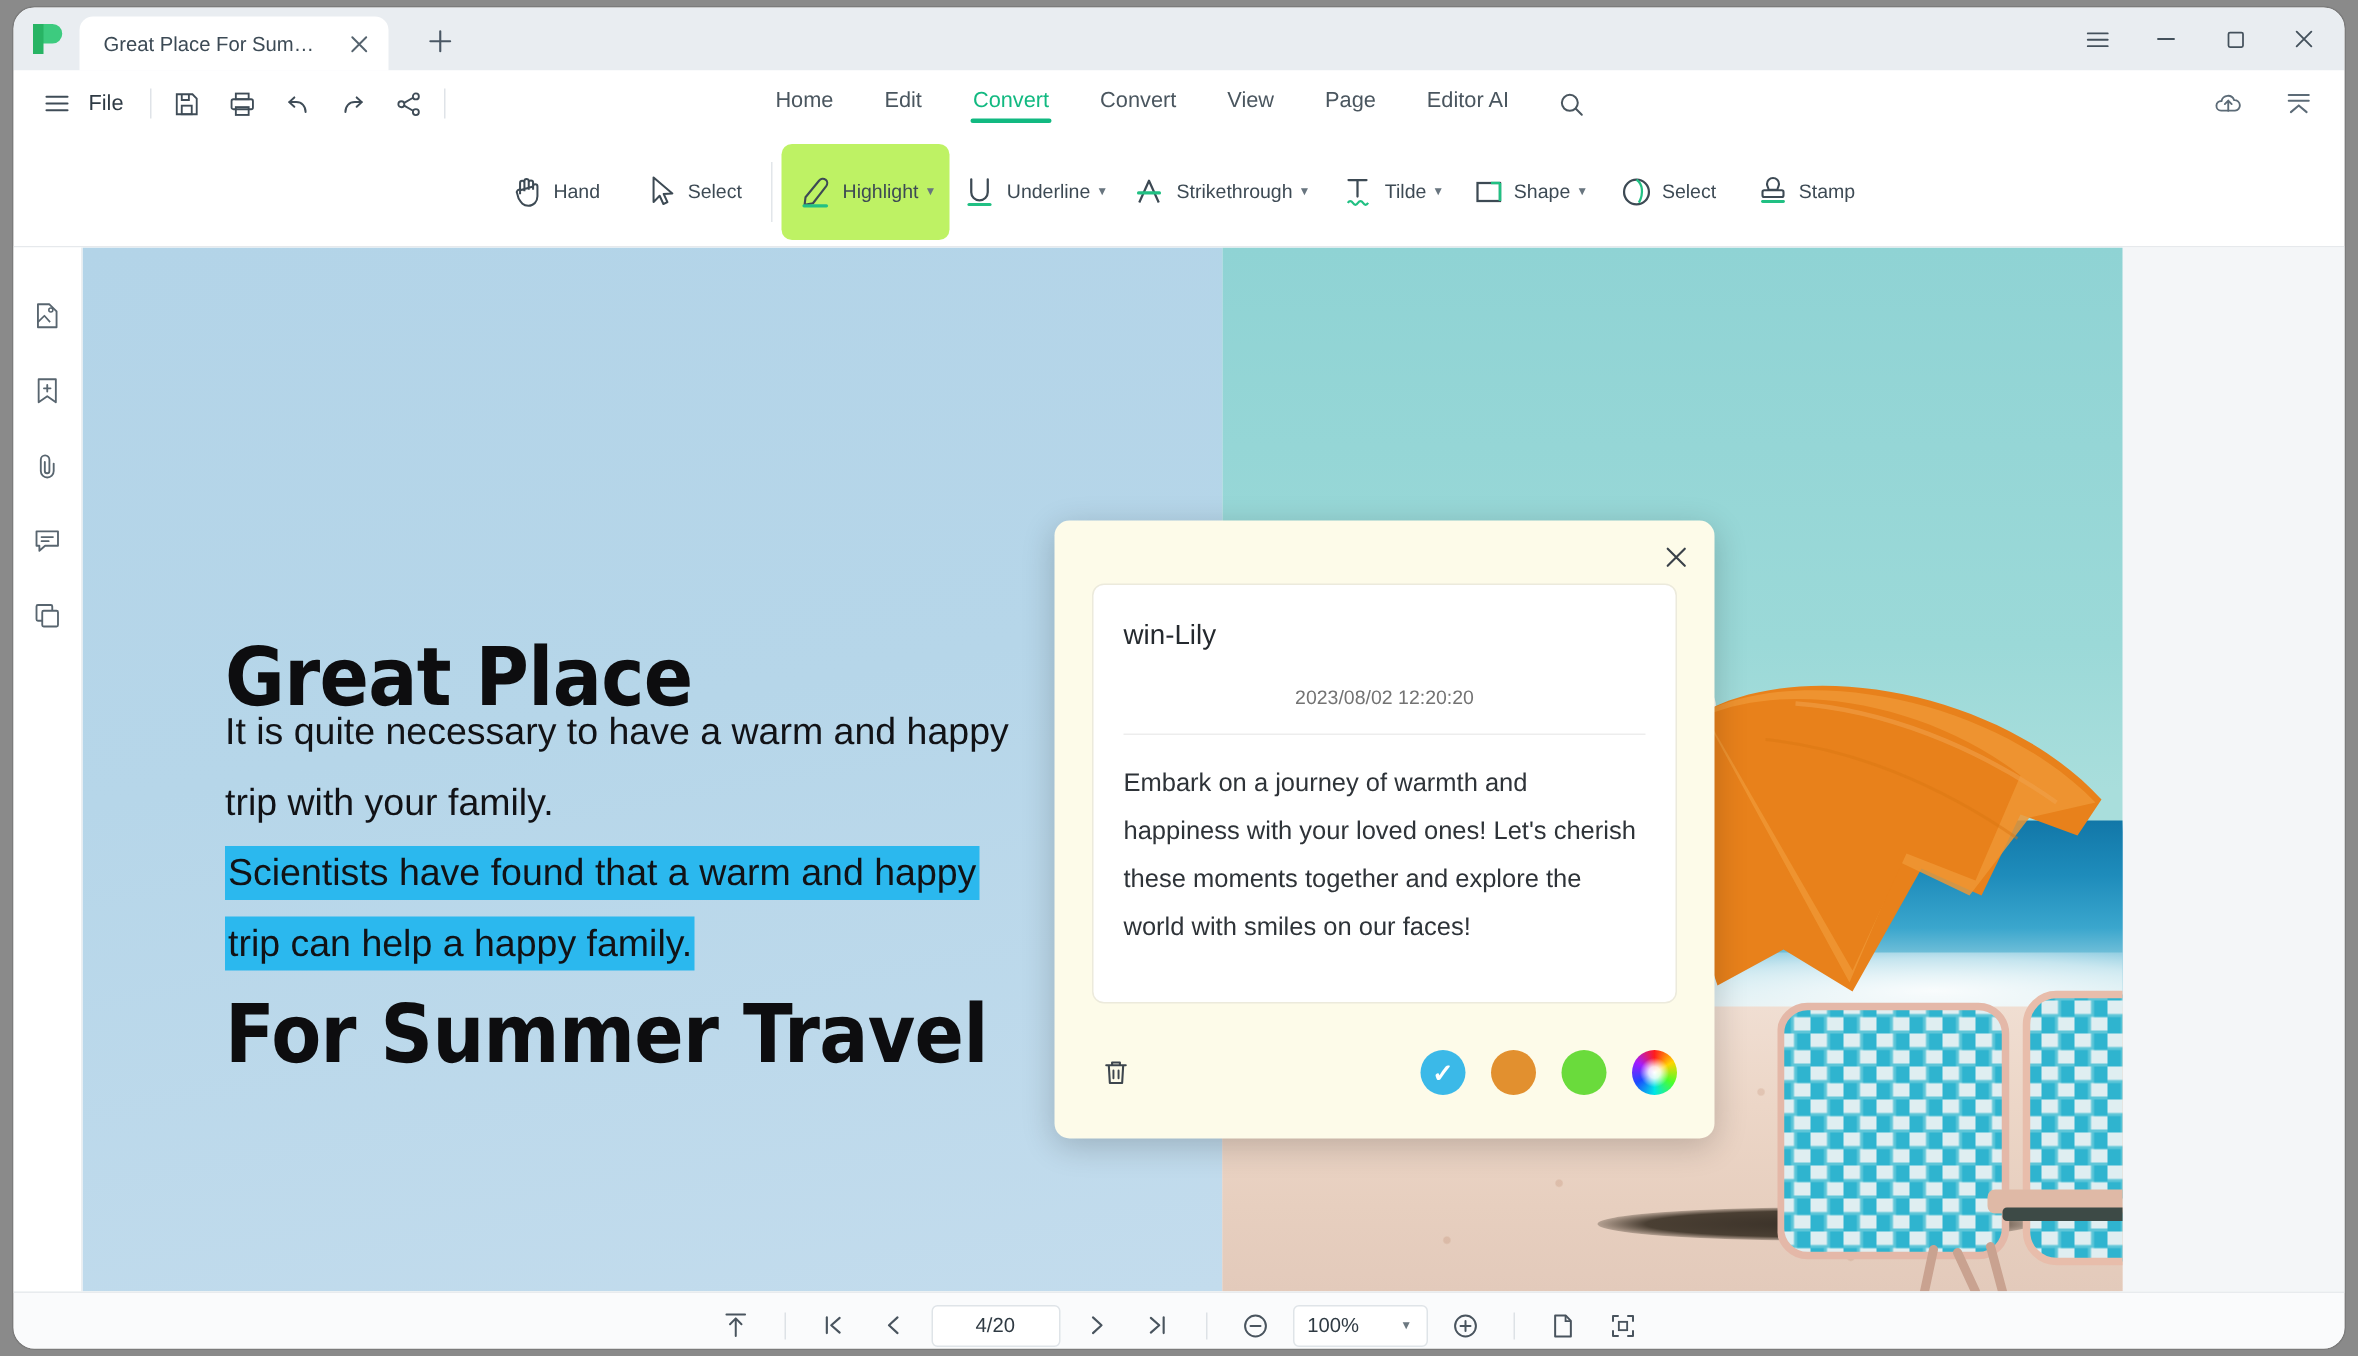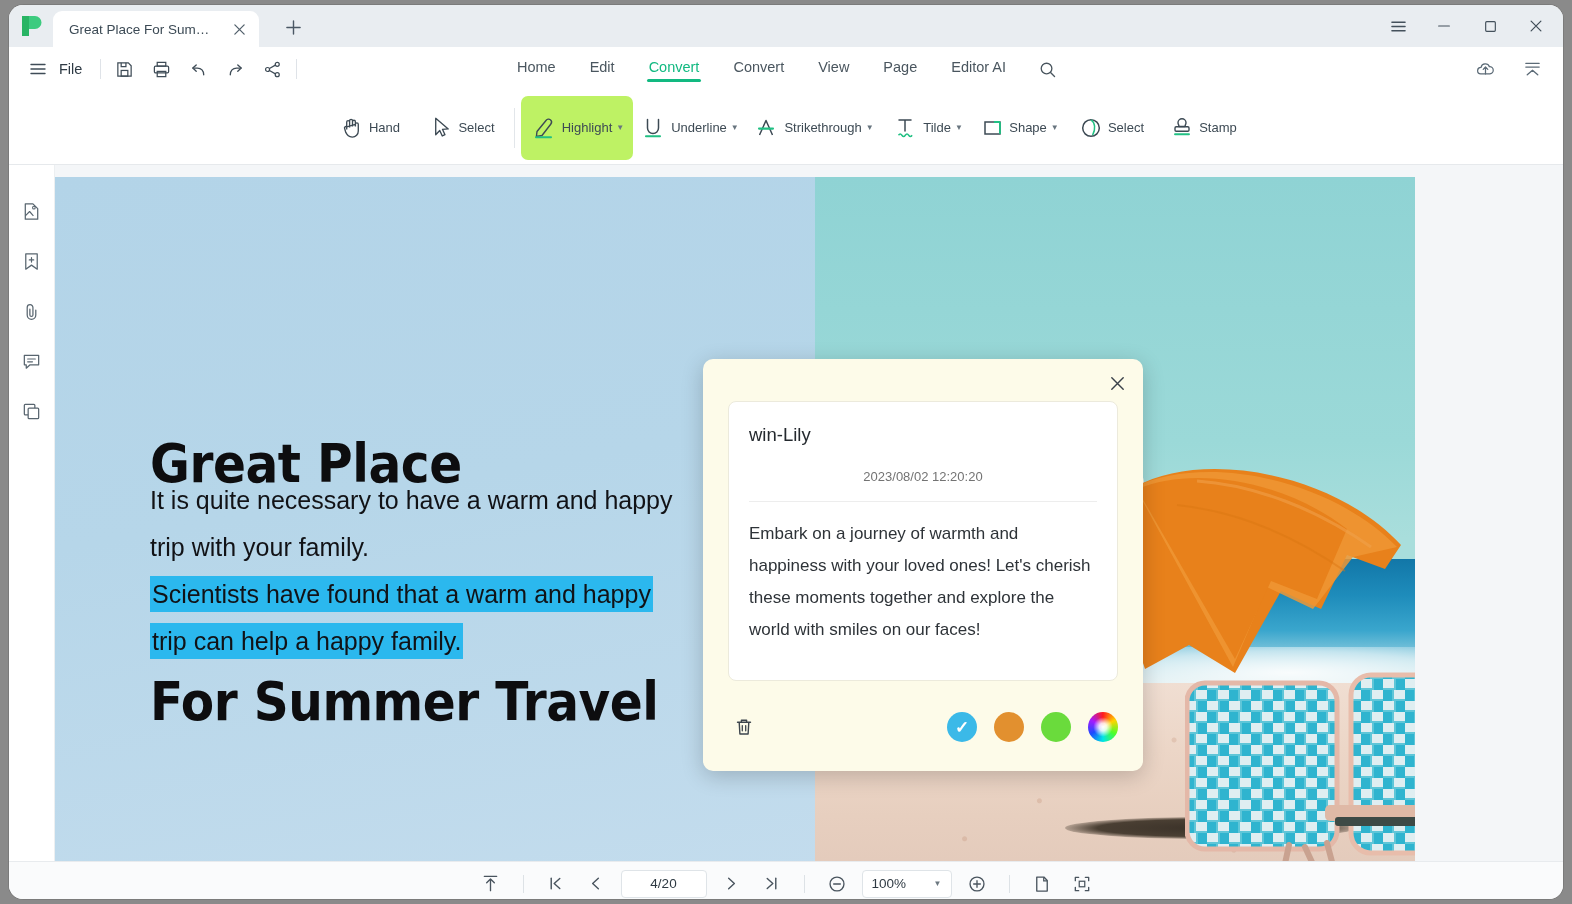--- a/index.html
+++ b/index.html
@@ -155,21 +155,21 @@
   .canvas {
     position: relative;
     flex: 1;
     overflow: hidden;
     background: #f4f6f8;
   }
 
   
   .page {
     position: absolute;
-    left: 0; top: 12px;
+    left: 0; top: 0;
     width: 1360px; height: 696px;
     overflow: hidden;
   }
   .page-left {
     position: absolute; left: 0; top: 0;
     width: 760px; height: 696px;
     background: linear-gradient(170deg,#b3d4e8 0%,#b6d6e9 45%,#c3dced 100%);
   }
   .page-right {
     position: absolute; left: 760px; top: 0;

